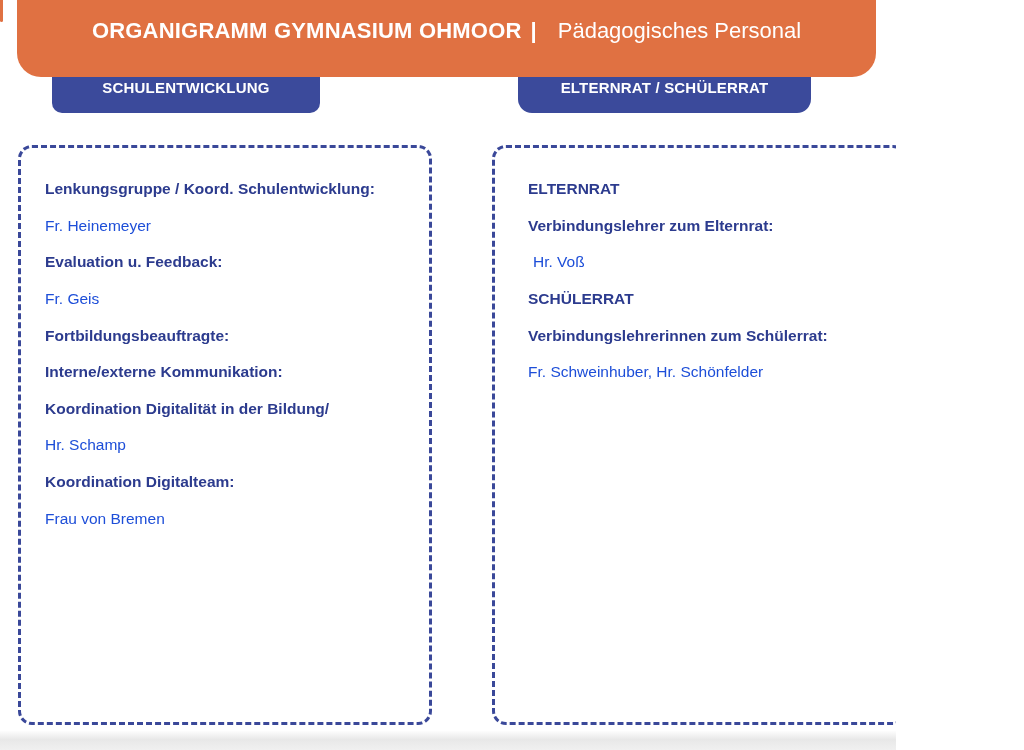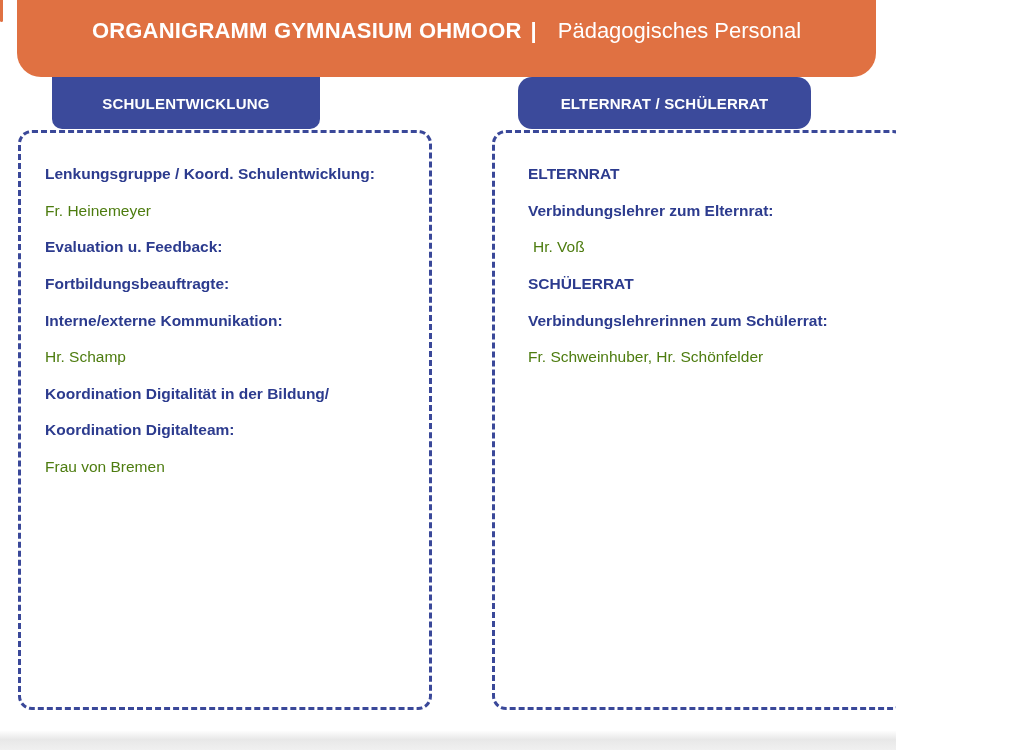--- a/index.html
+++ b/index.html
@@ -43,57 +43,57 @@
     line-height: 26px;
     white-space: nowrap;
   }
   .banner .t-bold { font-weight: 700; letter-spacing: 0.2px; }
   .banner .t-sep  { font-weight: 700; margin: 0 9px; }
   .banner .t-reg  { font-weight: 400; margin-left: 12px; }
 
   
   .btn {
     position: absolute;
-    top: 77px;
+    top: 61px;
     height: 52px;
     background: #3B4A9B;
     border-radius: 0 0 10px 10px;
     z-index: 1;
     display: flex;
     align-items: center;
     justify-content: center;
     color: #ffffff;
     font-weight: 700;
     font-size: 15px;
     letter-spacing: 0.2px;
     white-space: nowrap;
   }
   .btn-left  { left: 52px;  width: 268px; }
   .btn-right { left: 518px; width: 293px; border-radius: 14px; }
 
   
   .box {
     position: absolute;
-    top: 130px;
+    top: 145px;
     height: 580px;
     border: 3px dashed #3A4899;
     border-radius: 14px;
     box-sizing: border-box;
     padding-top: 23px;
     background: #ffffff;
   }
   .box-left  { left: 18px;  width: 414px; padding-left: 24px; padding-right: 12px; }
   .box-right { left: 492px; width: 415px; padding-left: 33px; padding-right: 12px; }
 
   .line {
     height: 36.6px;
     display: flex;
     align-items: center;
     font-size: 15.5px;
-    color: #4d7c0f;
+    color: #1d4ed8;
     font-weight: 400;
     white-space: nowrap;
   }
   .line.bold {
     font-weight: 700;
     color: #2C3B8E;
   }
   .line.indent { padding-left: 5px; }
 
   
@@ -118,24 +118,25 @@
   </div>
 
   <div class="btn btn-left">SCHULENTWICKLUNG</div>
 
   <div class="btn btn-right">ELTERNRAT / SCHÜLERRAT</div>
 
   <div class="box box-left">
       <div class="line bold">Lenkungsgruppe / Koord. Schulentwicklung:</div>
       <div class="line">Fr. Heinemeyer</div>
       <div class="line bold">Evaluation u. Feedback:</div>
+      <div class="line">Fr. Geis</div>
       <div class="line bold">Fortbildungsbeauftragte:</div>
       <div class="line bold">Interne/externe Kommunikation:</div>
+      <div class="line bold">Koordination Digitalität in der Bildung/</div>
       <div class="line">Hr. Schamp</div>
-      <div class="line bold">Koordination Digitalität in der Bildung/</div>
       <div class="line bold">Koordination Digitalteam:</div>
       <div class="line">Frau von Bremen</div>
     </div>
 
   <div class="box box-right">
       <div class="line bold">ELTERNRAT</div>
       <div class="line bold">Verbindungslehrer zum Elternrat:</div>
       <div class="line indent">Hr. Voß</div>
       <div class="line bold">SCHÜLERRAT</div>
       <div class="line bold">Verbindungslehrerinnen zum Schülerrat:</div>

